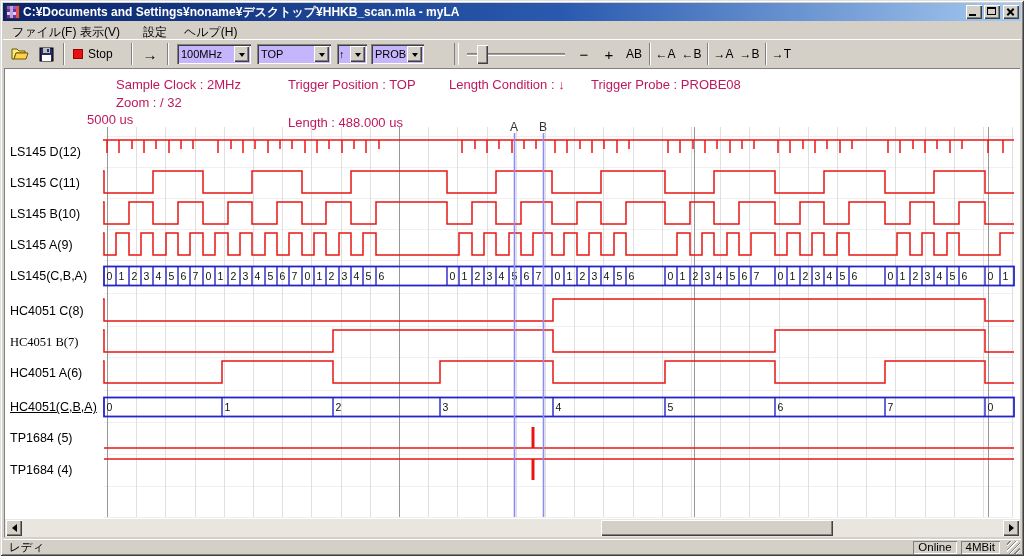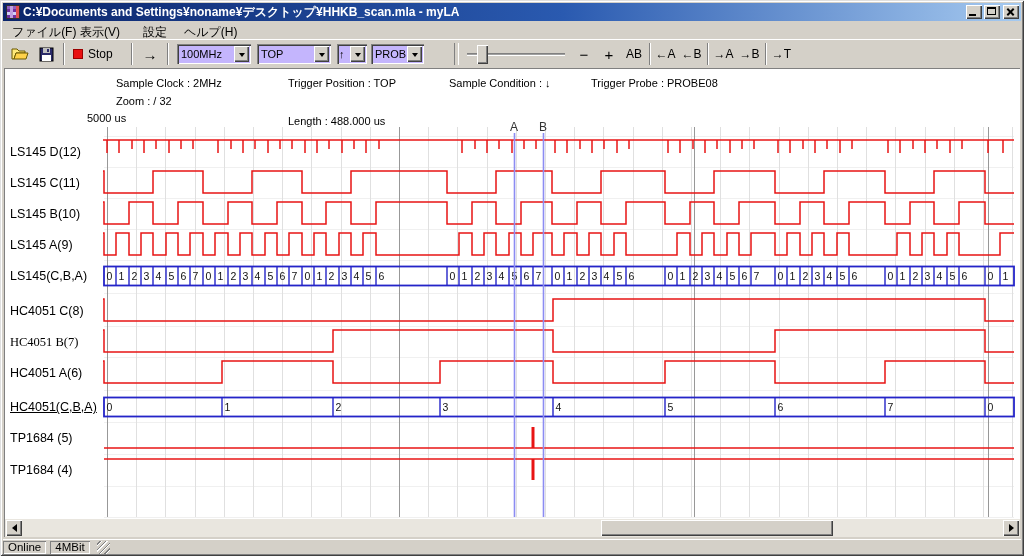--- a/index.html
+++ b/index.html
@@ -44,21 +44,21 @@
     box-shadow:inset 1px 1px 0 #fff, inset -1px -1px 0 #404040, inset -2px -2px 0 #808080;
     display:flex;align-items:center;justify-content:center;}
   .dd-tri{width:0;height:0;border:3px solid transparent;border-top:4px solid #000;margin-top:4px;}
   .slider-track{position:absolute;left:464px;top:13px;width:98px;height:3px;
     border-top:1px solid #808080;border-bottom:1px solid #fff;background:#a0a0a0;}
   .slider-handle{position:absolute;left:474px;top:5px;width:11px;height:19px;background:#d4d0c8;
     box-shadow:inset 1px 1px 0 #fff, inset -1px -1px 0 #404040, inset -2px -2px 0 #808080;}
   
   .client{position:absolute;left:4px;top:68px;width:1016px;height:469px;background:#fff;
     border-top:1px solid #808080;border-left:1px solid #808080;}
-  .info-text{position:absolute;font-size:11px;color:#000000;white-space:nowrap;}
+  .info-text{position:absolute;font-size:13px;color:#be185d;white-space:nowrap;}
   .ch-label{position:absolute;left:5px;font-size:12.5px;color:#000;white-space:nowrap;height:16px;}
   
   .hscroll{position:absolute;left:0;bottom:0;width:1015px;height:18px;background:#e9e6df;}
   .sbtn{position:absolute;top:1px;width:16px;height:16px;background:#d4d0c8;
     box-shadow:inset 1px 1px 0 #fff, inset -1px -1px 0 #404040, inset -2px -2px 0 #808080;
     display:flex;align-items:center;justify-content:center;}
   .arr-l{width:0;height:0;border:4px solid transparent;border-right:5px solid #000;margin-left:-4px;}
   .arr-r{width:0;height:0;border:4px solid transparent;border-left:5px solid #000;margin-right:-4px;}
   .sthumb{position:absolute;top:1px;left:596px;width:232px;height:16px;background:#d4d0c8;
     box-shadow:inset 1px 1px 0 #fff, inset -1px -1px 0 #404040, inset -2px -2px 0 #808080;}
@@ -181,21 +181,21 @@
       </div>
     <div class="tsep" style="left:762px;"></div>
     <div class="flatbtn" style="left:766px;width:25px;">
         <span>→T</span>
       </div>
   </div>
 
   <div class="client">
     <span class="info-text" style="left:111px;top:8px;">Sample Clock : 2MHz</span>
     <span class="info-text" style="left:283px;top:8px;">Trigger Position : TOP</span>
-    <span class="info-text" style="left:444px;top:8px;">Sample Condition : ↓</span>
+    <span class="info-text" style="left:444px;top:8px;">Length Condition : ↓</span>
     <span class="info-text" style="left:586px;top:8px;">Trigger Probe : PROBE08</span>
     <span class="info-text" style="left:111px;top:26px;">Zoom : /  32</span>
     <span class="info-text" style="left:283px;top:26px;margin-top:20px;">Length : 488.000 us</span>
     <span class="info-text" style="left:82px;top:43px;">5000 us</span>
 
     <div>
         <div class="ch-label" style="top: 76px;">LS145 D(12)</div>
         <div class="ch-label" style="top: 107px;">LS145 C(11)</div>
         <div class="ch-label" style="top: 138px;">LS145 B(10)</div>
         <div class="ch-label" style="top: 169px;">LS145 A(9)</div>
@@ -496,17 +496,18 @@
         <line x1="514.5" y1="133" x2="514.5" y2="517" stroke="#8c8cf2" stroke-width="1.6"></line>
         <text x="510" y="131" font-size="12" fill="#333333" font-family="Liberation Sans, sans-serif">A</text>
       </g>
       <g>
         <line x1="543.5" y1="133" x2="543.5" y2="517" stroke="#8c8cf2" stroke-width="1.6"></line>
         <text x="539" y="131" font-size="12" fill="#333333" font-family="Liberation Sans, sans-serif">B</text>
       </g>
     </svg>
 
   <div class="statusbar">
+    <span class="status-msg">レディ</span>
     <span class="spanel">Online</span>
     <span class="spanel">4MBit</span>
     <span class="grip"></span>
   </div>
 </div>
 
 </body></html>

